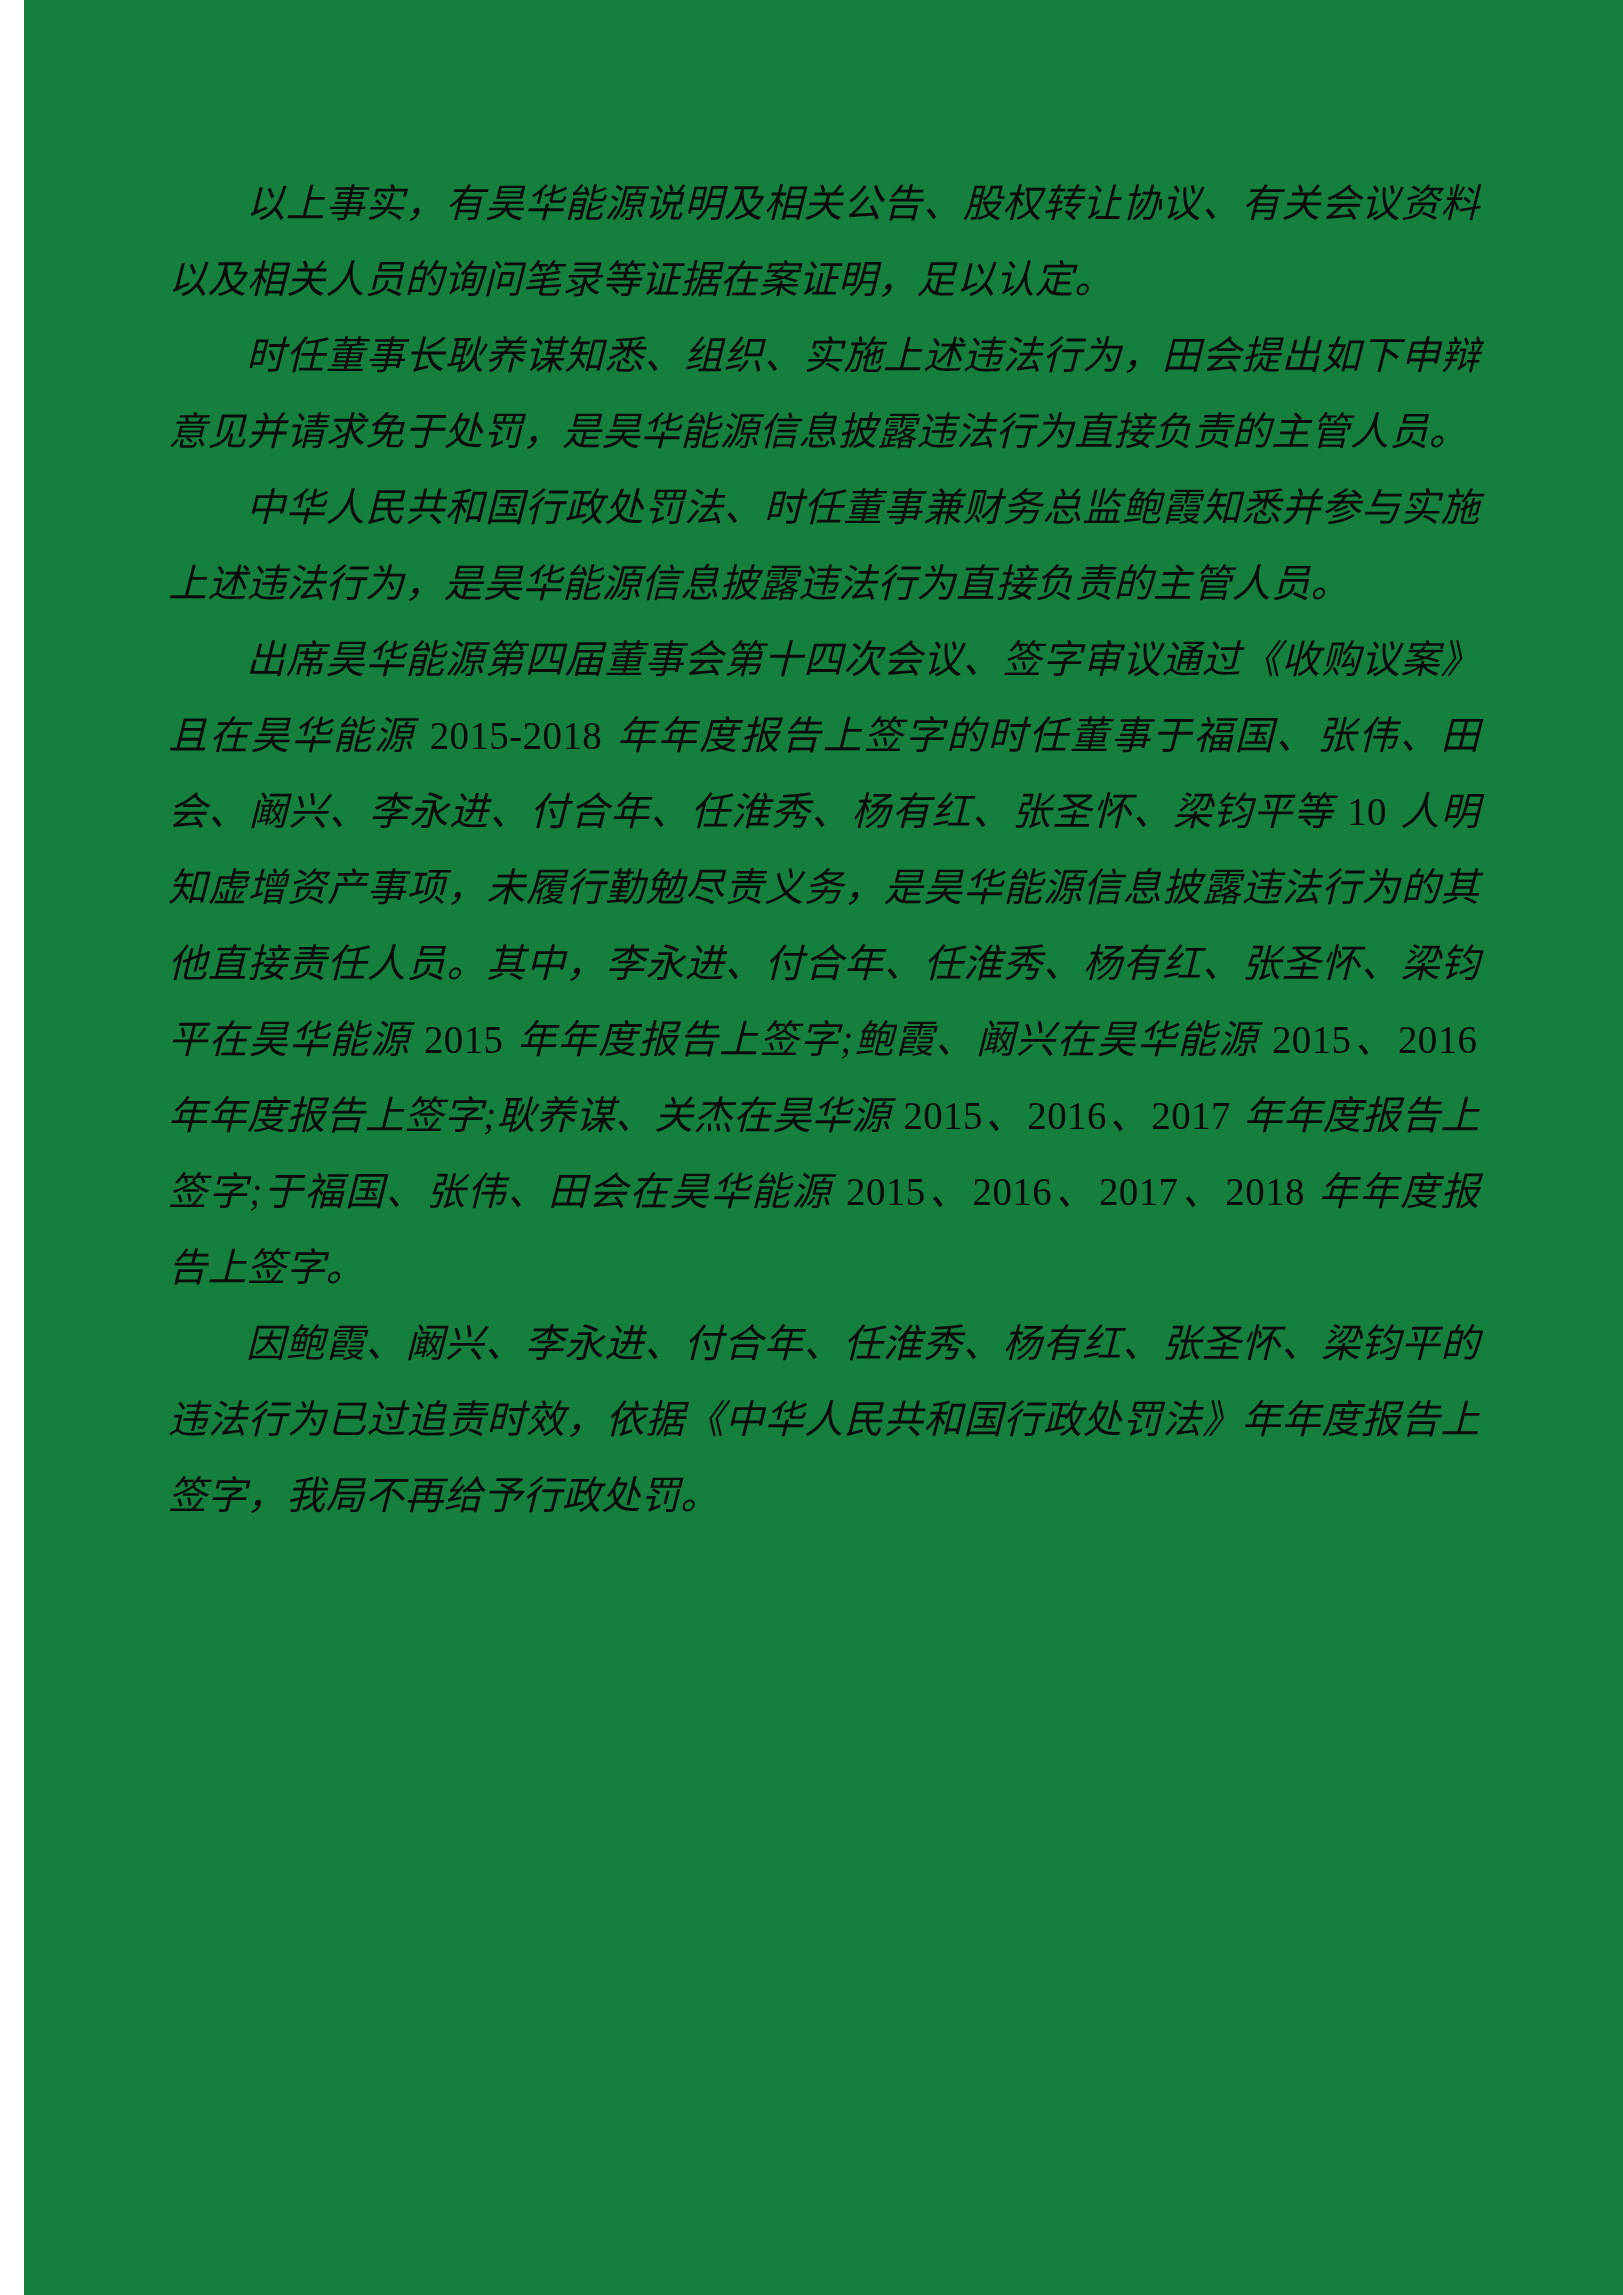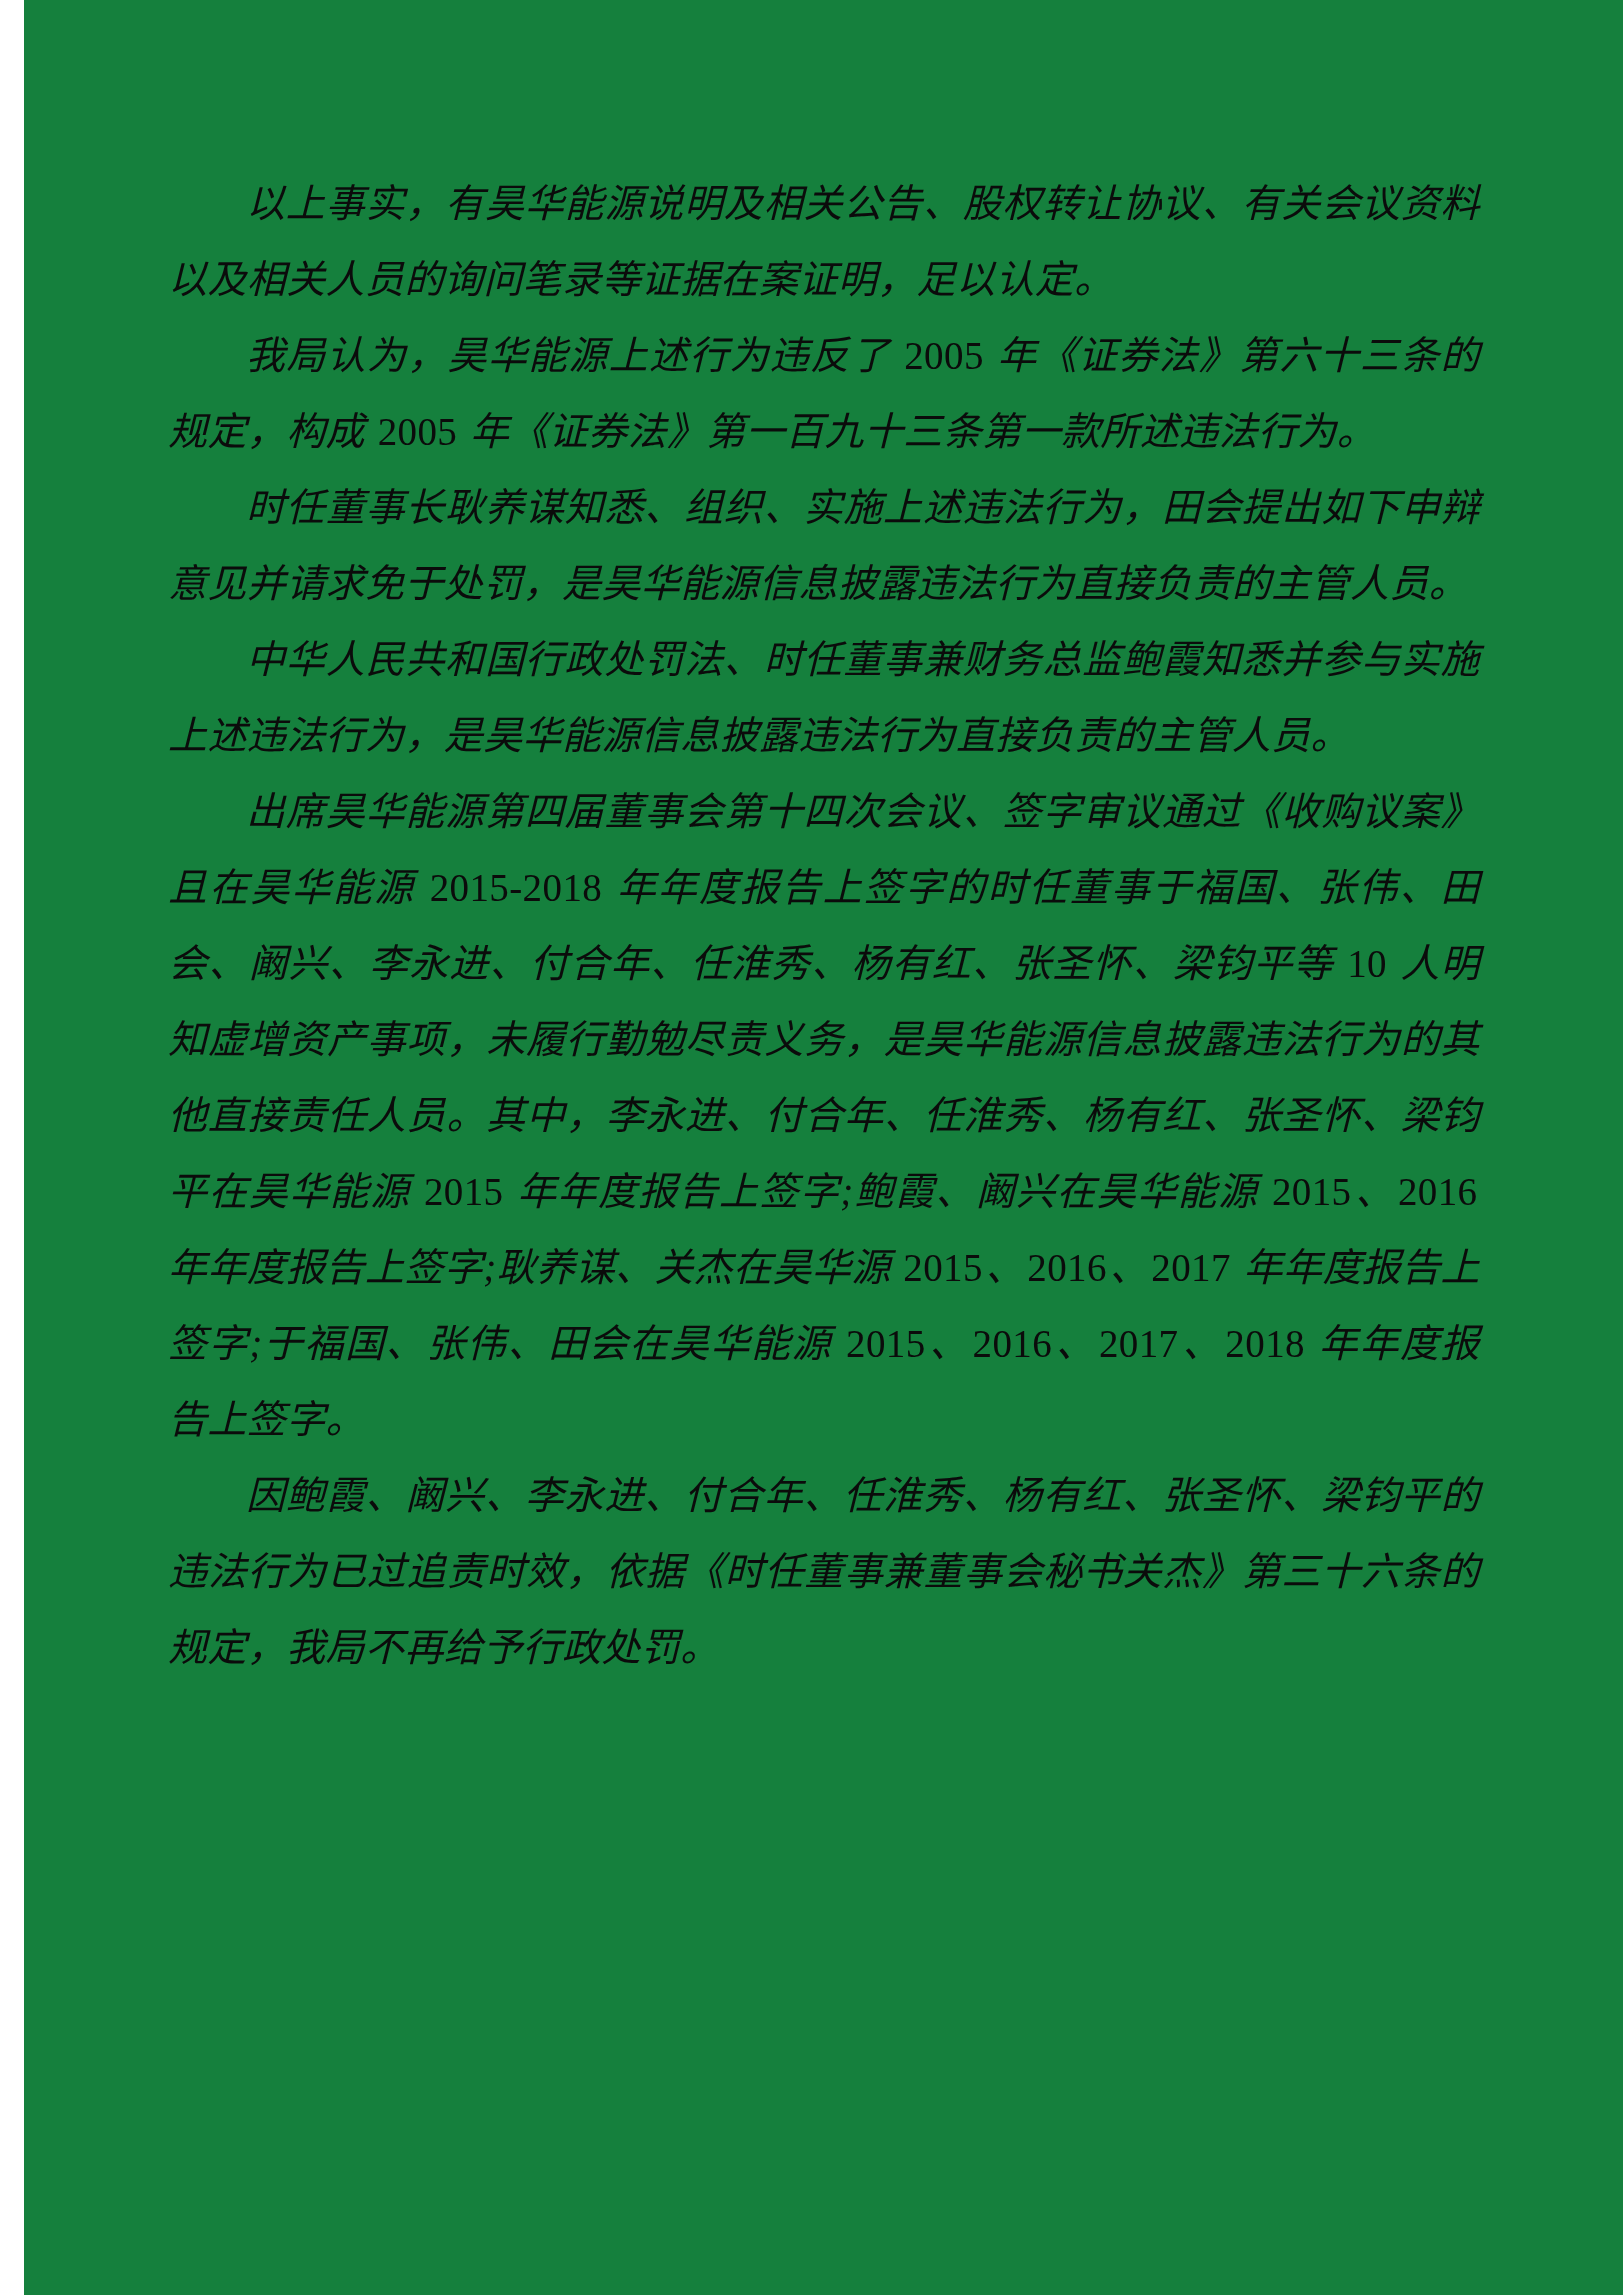--- a/index.html
+++ b/index.html
@@ -61,27 +61,26 @@
 </style>
 </head>
 <body>
 
 <div class="page" style="background: #15803d; margin-left: 24px;">
 
   <div class="doc-body">
 
     <p class="para" style="color: rgb(11, 11, 11);">以上事实，有昊华能源说明及相关公告、股权转让协议、有关会议资料以及相关人员的询问笔录等证据在案证明，足以认定。</p>
 
-    <p class="para" style="color: rgb(11, 11, 11);">我局认为，昊华能源上述行为违反了 <span class="num">2005</span> 年《证券法》第六十三条的规定，构成 <span class="num">2005</span> 年《证券法》第一百九十三条第一款所述违法行为。</p>
 
     <p class="para" style="color: rgb(11, 11, 11);">时任董事长耿养谋知悉、组织、实施上述违法行为，田会提出如下申辩意见并请求免于处罚，是昊华能源信息披露违法行为直接负责的主管人员。</p>
 
     <p class="para" style="color: rgb(11, 11, 11);">中华人民共和国行政处罚法、时任董事兼财务总监鲍霞知悉并参与实施上述违法行为，是昊华能源信息披露违法行为直接负责的主管人员。</p>
 
     <p class="para" style="color: rgb(11, 11, 11);">出席昊华能源第四届董事会第十四次会议、签字审议通过《收购议案》且在昊华能源 <span class="num">2015-2018</span> 年年度报告上签字的时任董事于福国、张伟、田会、阚兴、李永进、付合年、任淮秀、杨有红、张圣怀、梁钧平等 <span class="num">10</span> 人明知虚增资产事项，未履行勤勉尽责义务，是昊华能源信息披露违法行为的其他直接责任人员。其中，李永进、付合年、任淮秀、杨有红、张圣怀、梁钧平在昊华能源 <span class="num">2015</span> 年年度报告上签字;鲍霞、阚兴在昊华能源 <span class="num">2015</span>、<span class="num">2016</span> 年年度报告上签字;耿养谋、关杰在昊华源 <span class="num">2015</span>、<span class="num">2016</span>、<span class="num">2017</span> 年年度报告上签字;于福国、张伟、田会在昊华能源 <span class="num">2015</span>、<span class="num">2016</span>、<span class="num">2017</span>、<span class="num">2018</span> 年年度报告上签字。</p>
 
-    <p class="para" style="color: rgb(11, 11, 11);">因鲍霞、阚兴、李永进、付合年、任淮秀、杨有红、张圣怀、梁钧平的违法行为已过追责时效，依据《时任董事兼董事会秘书关杰》第三十六条的规定，我局不再给予行政处罚。</p>
+    <p class="para" style="color: rgb(11, 11, 11);">因鲍霞、阚兴、李永进、付合年、任淮秀、杨有红、张圣怀、梁钧平的违法行为已过追责时效，依据《中华人民共和国行政处罚法》年年度报告上签字，我局不再给予行政处罚。</p>
 
 
   </div>
 
 </div>
 
 
 </body></html>

